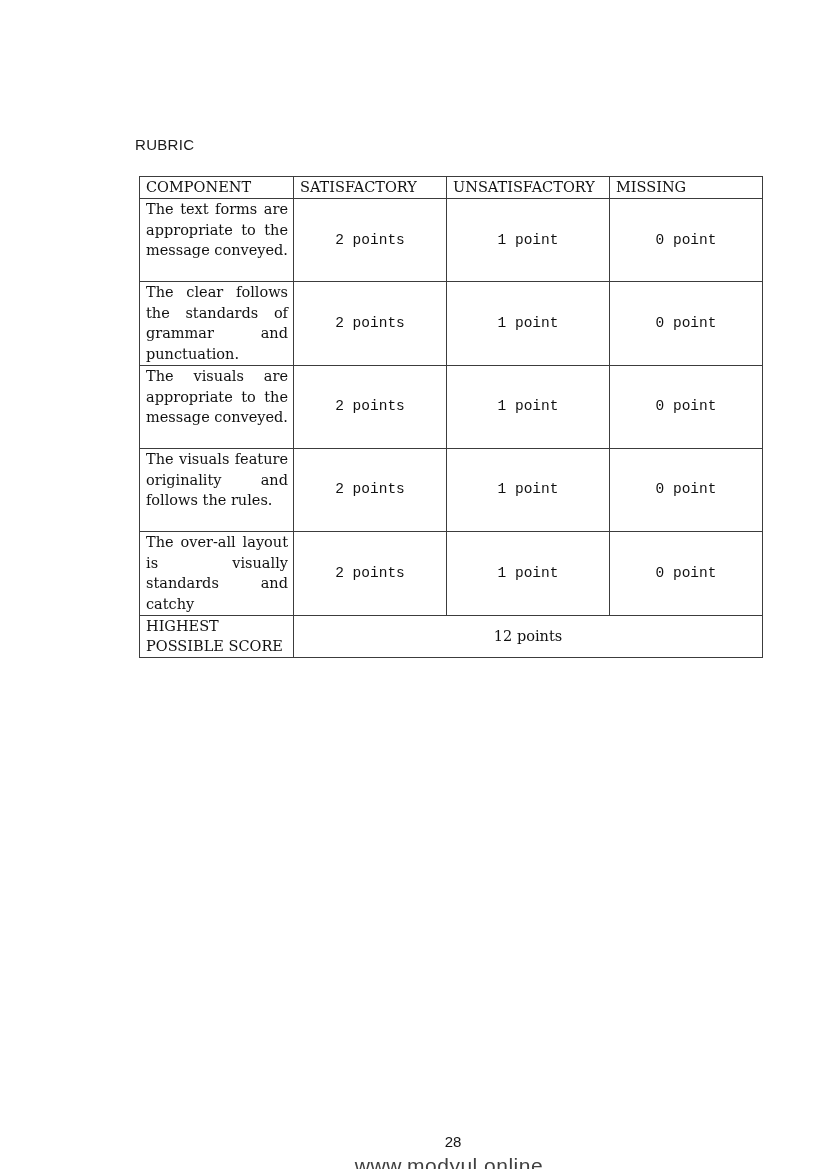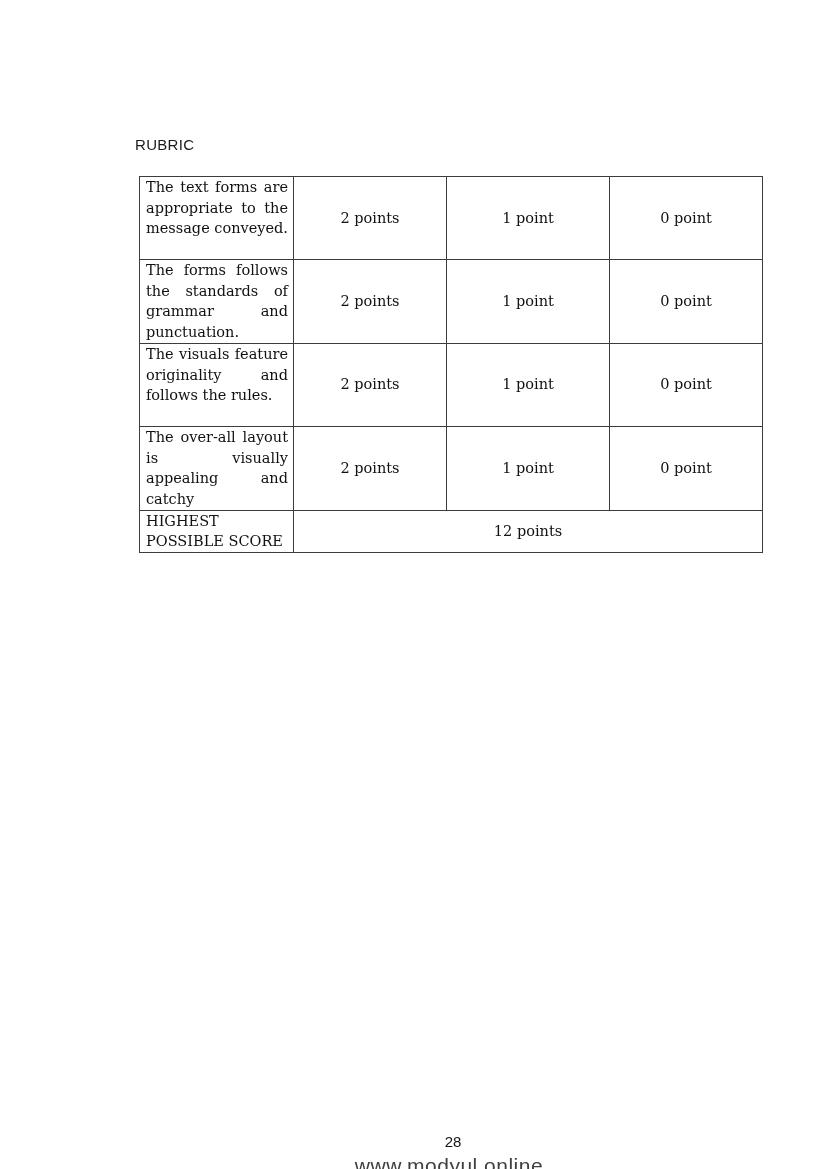--- a/index.html
+++ b/index.html
@@ -49,20 +49,21 @@
   }
   td.component {
     text-align: justify;
     vertical-align: top;
     padding: 0 5px 0 6px;
   }
   td.points {
     text-align: center;
     vertical-align: middle;
     padding: 0 2px;
+    font-family: Liberation Mono, monospace;
   }
   tr.r4 > td { height: 83px; }
   tr.r2 > td { height: 42px; }
   tr.r3 > td { height: 62px; }
   td.score-label {
     text-align: left;
     vertical-align: top;
     padding: 0 5px 0 6px;
   }
   td.score-value {
@@ -97,40 +98,52 @@
 <div class="doc-heading">RUBRIC</div>
 
 <table class="rubric">
   <colgroup>
     <col style="width:154px">
     <col style="width:153px">
     <col style="width:163px">
     <col style="width:153px">
   </colgroup>
   <tbody>
+      <tr>
+    <th>COMPONENT</th>
+    <th>SATISFACTORY</th>
+    <th>UNSATISFACTORY</th>
+    <th>MISSING</th>
+  </tr>
   <tr class="r4">
     <td class="component">The text forms are appropriate to the message conveyed.</td>
     <td class="points">2 points</td>
     <td class="points">1 point</td>
     <td class="points">0 point</td>
   </tr>
   <tr class="r4">
-    <td class="component">The forms follows the standards of grammar and punctuation.</td>
+    <td class="component">The clear follows the standards of grammar and punctuation.</td>
+    <td class="points">2 points</td>
+    <td class="points">1 point</td>
+    <td class="points">0 point</td>
+  </tr>
+  <tr class="r4">
+    <td class="component">The visuals are appropriate to the message conveyed.</td>
     <td class="points">2 points</td>
     <td class="points">1 point</td>
     <td class="points">0 point</td>
   </tr>
   <tr class="r4">
     <td class="component">The visuals feature originality and follows the rules.</td>
     <td class="points">2 points</td>
     <td class="points">1 point</td>
     <td class="points">0 point</td>
   </tr>
   <tr class="r4">
-    <td class="component">The over-all layout is visually appealing and catchy</td>
+    <td class="component">The over-all layout is visually standards and catchy</td>
     <td class="points">2 points</td>
     <td class="points">1 point</td>
     <td class="points">0 point</td>
   </tr>
   <tr class="r2">
     <td class="score-label">HIGHEST POSSIBLE SCORE</td>
     <td class="score-value" colspan="3">12 points</td>
   </tr>
 </tbody>
   </table>

